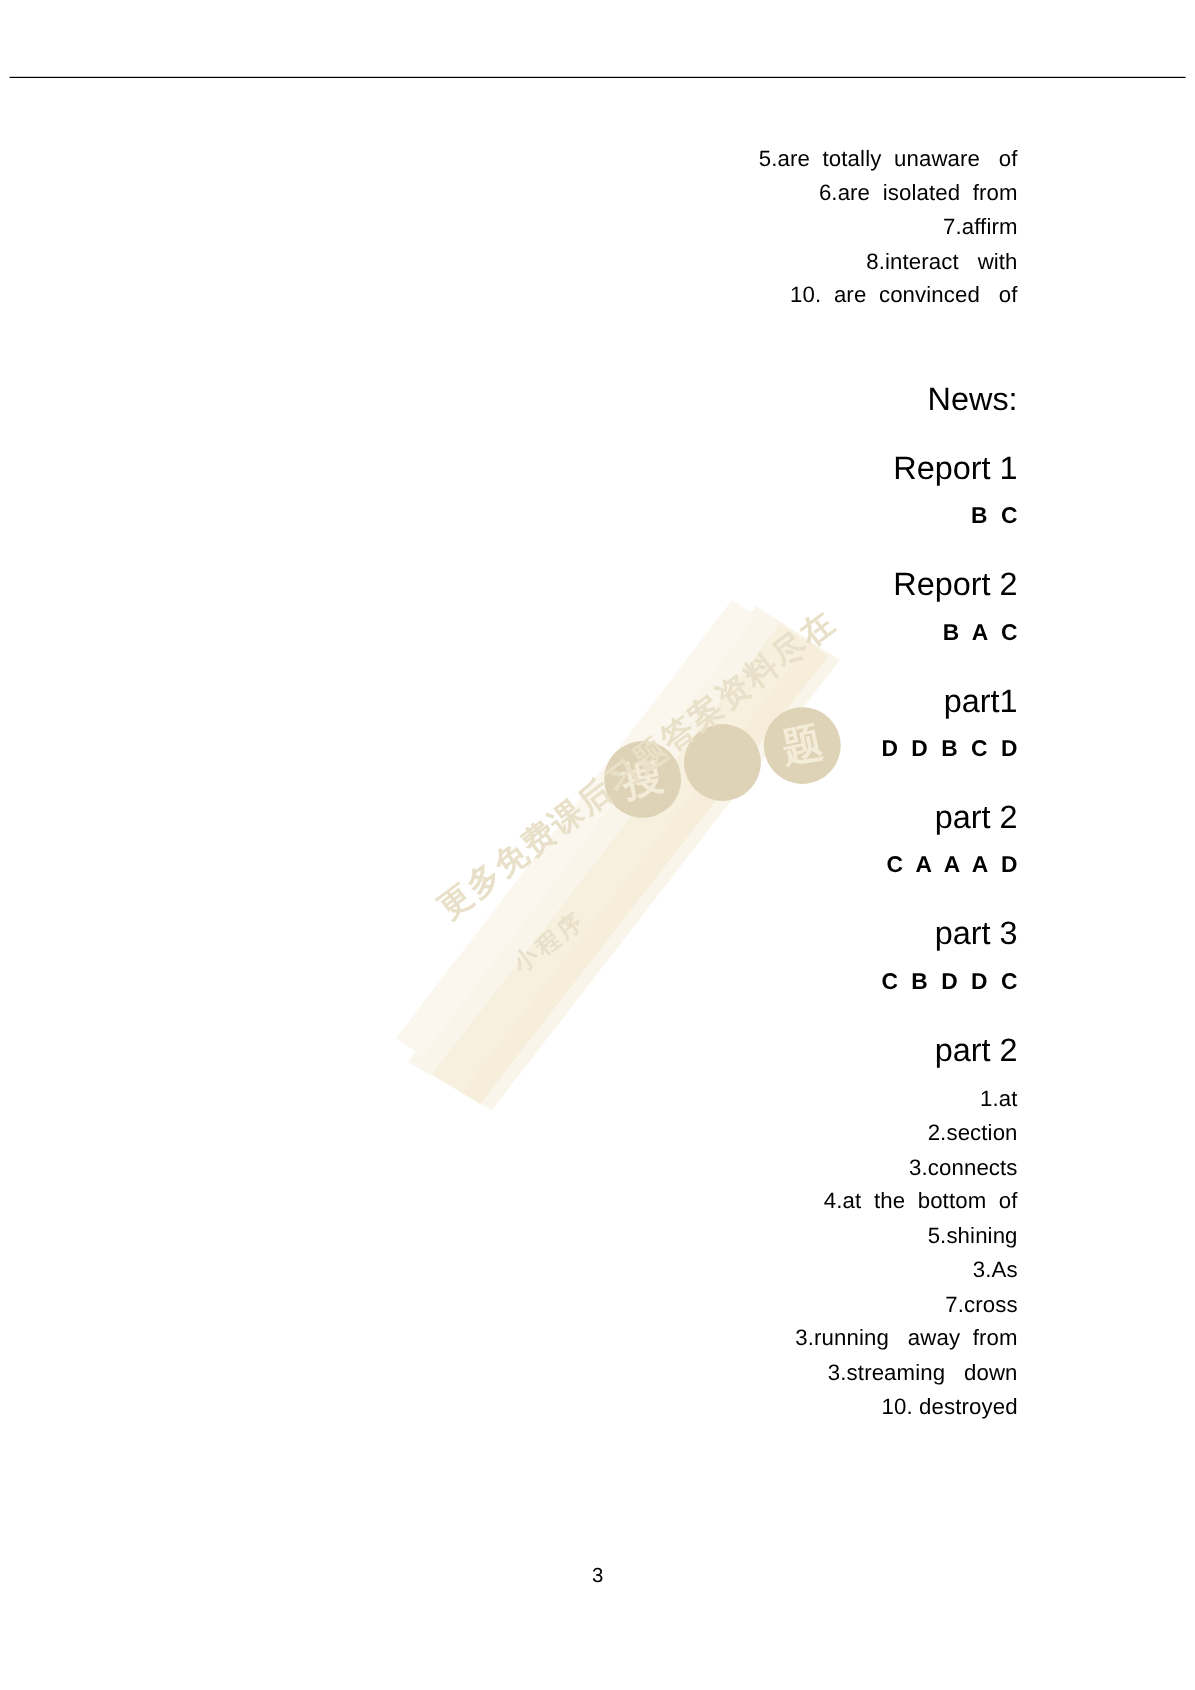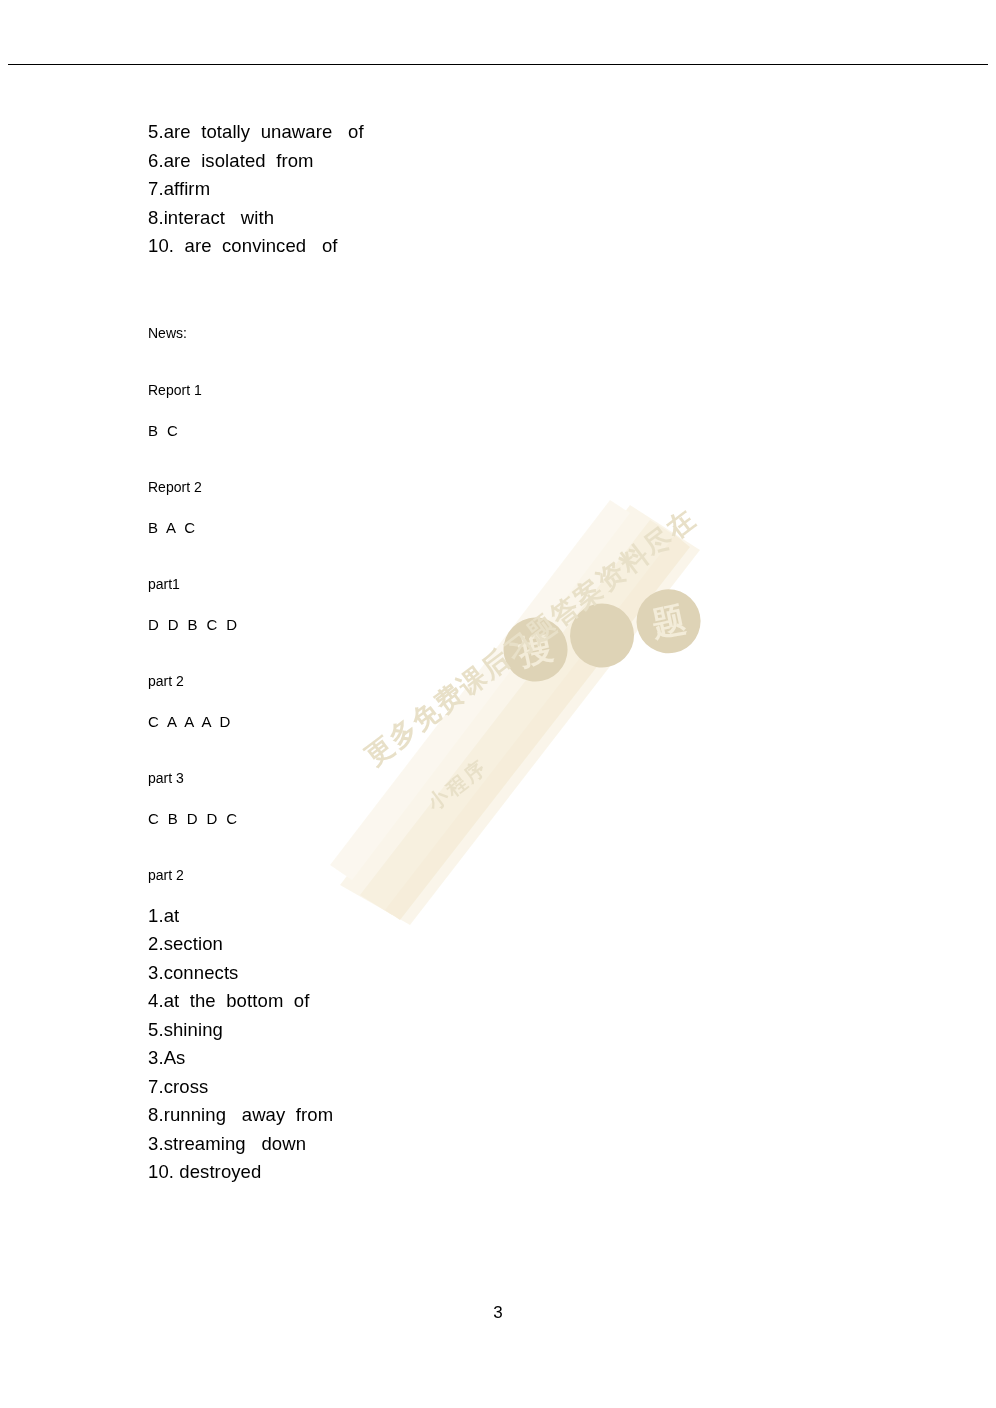--- a/index.html
+++ b/index.html
@@ -25,41 +25,43 @@
     top: 64px;
     width: 980px;
     height: 1px;
     background: #000000;
   }
   .content {
     position: absolute;
     left: 148px;
     top: 118px;
     width: 700px;
+    text-align: right;
   }
   .answer-line {
     font-size: 18.5px;
     line-height: 28.5px;
     white-space: pre;
     letter-spacing: 0.1px;
   }
   .block-gap {
     height: 30px;
   }
   .heading {
-    font-size: 14px;
+    font-size: 27px;
     line-height: 30px;
     margin-bottom: 12px;
     white-space: pre;
   }
   .letters {
-    font-size: 15px;
+    font-size: 19px;
     line-height: 28px;
     white-space: pre;
     letter-spacing: 0.2px;
+    font-weight: bold;
   }
   .section {
     margin-bottom: 27px;
   }
   .section-last {
     margin-bottom: 0;
   }
   .page-number {
     position: absolute;
     left: 0;
@@ -204,21 +206,21 @@
 
     <div class="section section-last">
       <div class="heading">part 2</div>
       <div class="answer-line">1.at</div>
       <div class="answer-line">2.section</div>
       <div class="answer-line">3.connects</div>
       <div class="answer-line">4.at  the  bottom  of</div>
       <div class="answer-line">5.shining</div>
       <div class="answer-line">3.As</div>
       <div class="answer-line">7.cross</div>
-      <div class="answer-line">8.running   away  from</div>
+      <div class="answer-line">3.running   away  from</div>
       <div class="answer-line">3.streaming   down</div>
       <div class="answer-line">10. destroyed</div>
     </div>
 
   </div>
 
   <div class="page-number">3</div>
 
 </div>
 

